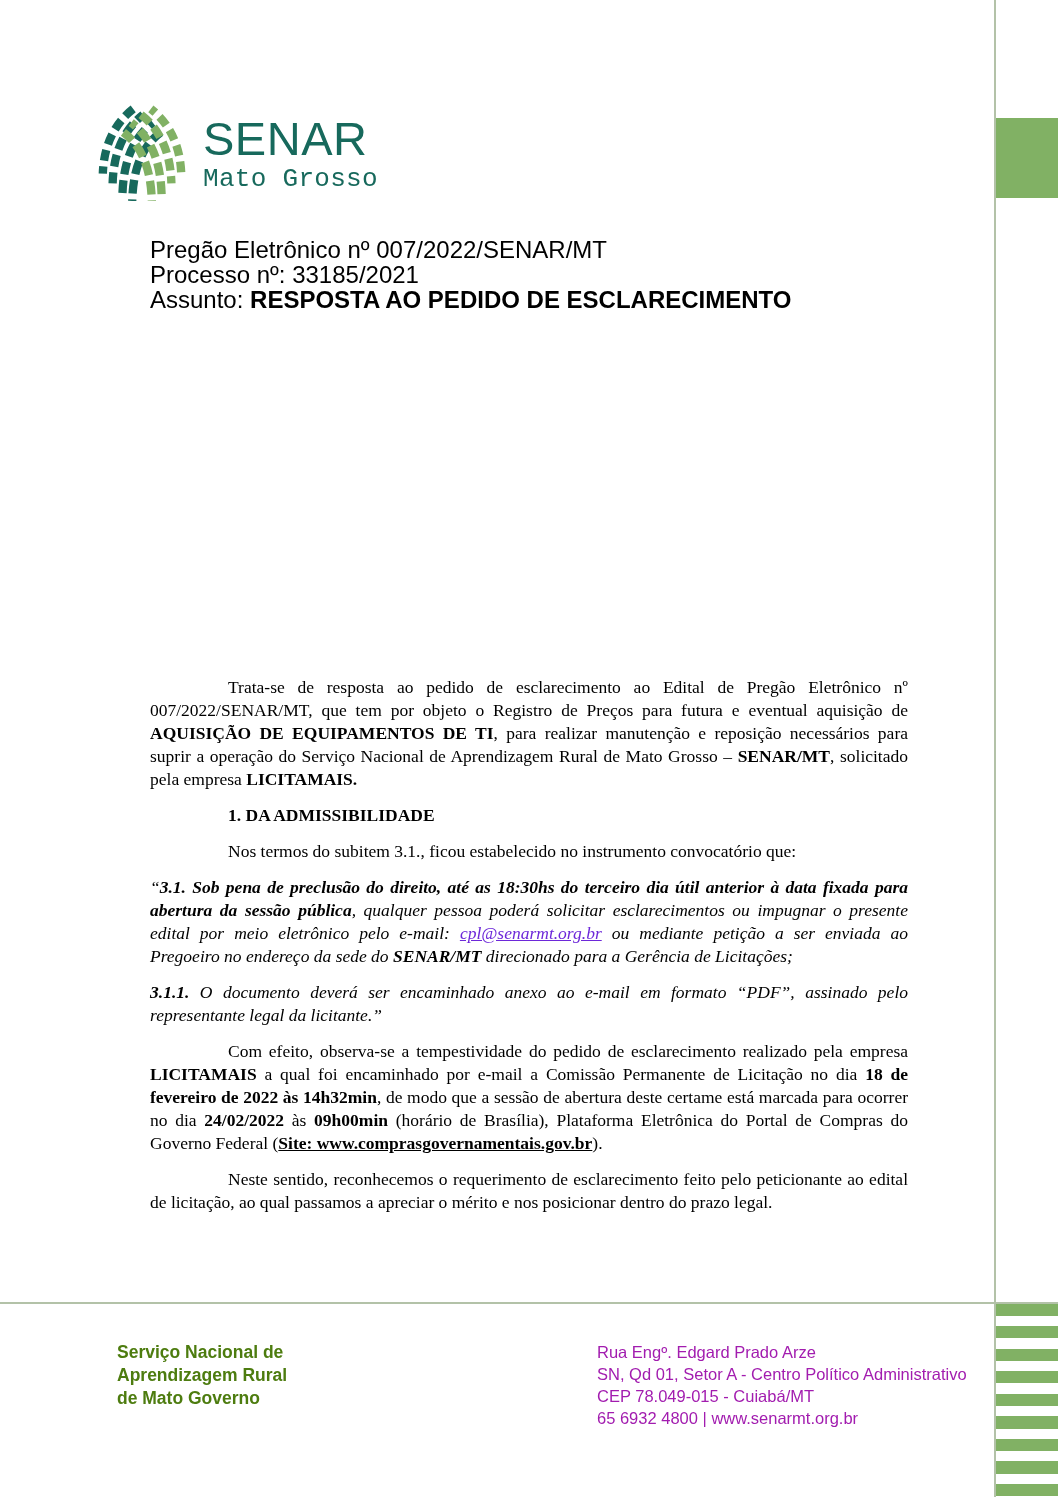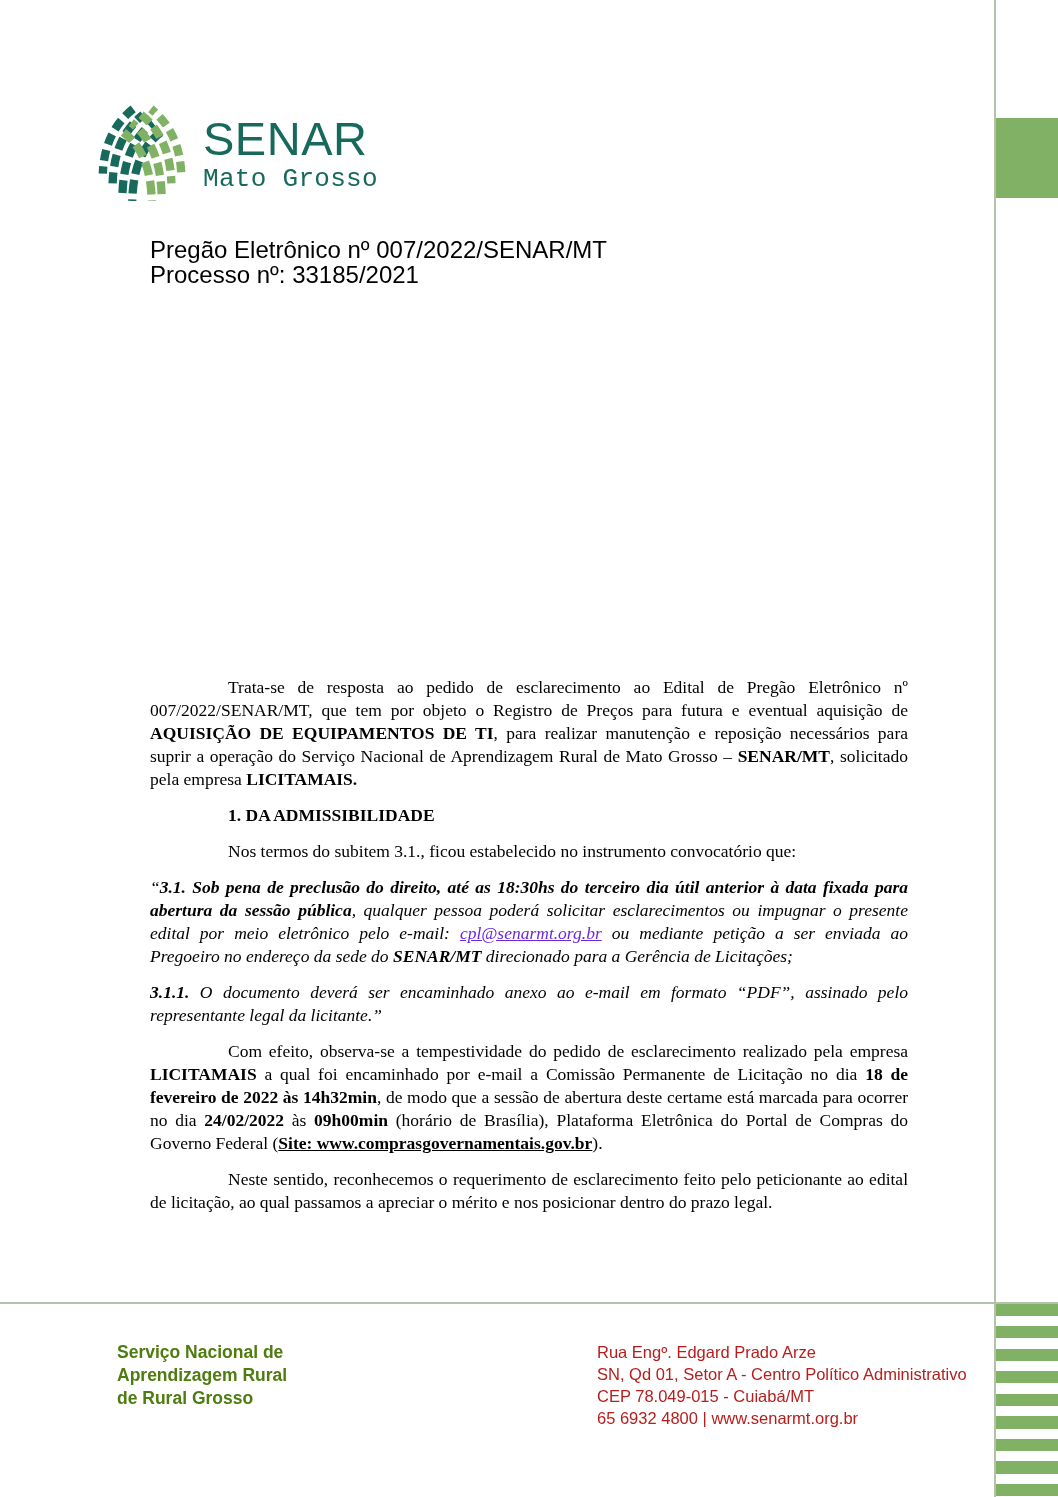--- a/index.html
+++ b/index.html
@@ -28,21 +28,21 @@
   .bodytext p{margin:0 0 13px 0;text-indent:78px;font-family:Liberation Serif, serif;}
   .bodytext p.quote{font-style:italic;text-indent:0;}
   .b{font-weight:bold;}
   .link{color:#6d28d9;text-decoration:underline;cursor:pointer;}
   .siteline{font-weight:bold;text-decoration:underline;color:#000;cursor:pointer;}
 
   
   .footer-org{position:absolute;left:117px;top:1341px;font-size:17.5px;font-weight:bold;
               line-height:23px;color:#4d7c0f;}
   .footer-address{position:absolute;left:597px;top:1341px;font-size:16.5px;
-                  line-height:22px;color:#b91c1c;}
+                  line-height:22px;color:#a21caf;}
 </style>
 </head>
 <body>
 
 <div class="vline"></div>
 <div class="gsquare"></div>
 <div class="hline"></div>
 <div class="stripes"></div>
 
 <div class="logo">
@@ -66,20 +66,21 @@
   </span>
   <span class="logo-text">
     <div class="logo-name">SENAR</div>
     <div class="logo-region">Mato Grosso</div>
   </span>
 </div>
 
 <div class="header">
   <div>Pregão Eletrônico nº 007/2022/SENAR/MT</div>
   <div>Processo nº: 33185/2021</div>
+  <div><span>Assunto: </span><span class="b">RESPOSTA AO PEDIDO DE ESCLARECIMENTO</span></div>
 </div>
 
 <div class="bodytext">
   <p><span>Trata-se de resposta ao pedido de esclarecimento ao Edital de Pregão Eletrônico nº 007/2022/SENAR/MT, que tem por objeto o Registro de Preços para futura e eventual aquisição de </span><span class="b">AQUISIÇÃO DE EQUIPAMENTOS DE TI</span><span>, para realizar manutenção e reposição necessários para suprir a operação do Serviço Nacional de Aprendizagem Rural de Mato Grosso – </span><span class="b">SENAR/MT</span><span>, solicitado pela empresa </span><span class="b">LICITAMAIS.</span></p>
 
   <p><span class="b">1. DA ADMISSIBILIDADE</span></p>
 
   <p>Nos termos do subitem 3.1., ficou estabelecido no instrumento convocatório que:</p>
 
   <p class="quote"><span>“</span><span class="b">3.1. Sob pena de preclusão do direito, até as 18:30hs do terceiro dia útil anterior à data fixada para abertura da sessão pública</span><span>, qualquer pessoa poderá solicitar esclarecimentos ou impugnar o presente edital por meio eletrônico pelo e-mail: </span><a class="link">cpl@senarmt.org.br</a><span> ou mediante petição a ser enviada ao Pregoeiro no endereço da sede do </span><span class="b">SENAR/MT</span><span> direcionado para a Gerência de Licitações;</span></p>
@@ -87,20 +88,20 @@
   <p class="quote"><span class="b">3.1.1.</span><span> O documento deverá ser encaminhado anexo ao e-mail em formato “PDF”, assinado pelo representante legal da licitante.”</span></p>
 
   <p><span>Com efeito, observa-se a tempestividade do pedido de esclarecimento realizado pela empresa </span><span class="b">LICITAMAIS</span><span> a qual foi encaminhado por e-mail a Comissão Permanente de Licitação no dia </span><span class="b">18 de fevereiro de 2022 às 14h32min</span><span>, de modo que a sessão de abertura deste certame está marcada para ocorrer no dia </span><span class="b">24/02/2022</span><span> às </span><span class="b">09h00min</span><span> (horário de Brasília), Plataforma Eletrônica do Portal de Compras do Governo Federal (</span><a class="siteline">Site: www.comprasgovernamentais.gov.br</a><span>).</span></p>
 
   <p>Neste sentido, reconhecemos o requerimento de esclarecimento feito pelo peticionante ao edital de licitação, ao qual passamos a apreciar o mérito e nos posicionar dentro do prazo legal.</p>
 </div>
 
 <div class="footer-org">
   <div>Serviço Nacional de</div>
   <div>Aprendizagem Rural</div>
-  <div>de Rural Grosso</div>
+  <div>de Mato Governo</div>
 </div>
 <div class="footer-address">
   <div>Rua Engº. Edgard Prado Arze</div>
   <div>SN, Qd 01, Setor A - Centro Político Administrativo</div>
   <div>CEP 78.049-015 - Cuiabá/MT</div>
   <div>65 6932 4800 | www.senarmt.org.br</div>
 </div>
 
 </body></html>

